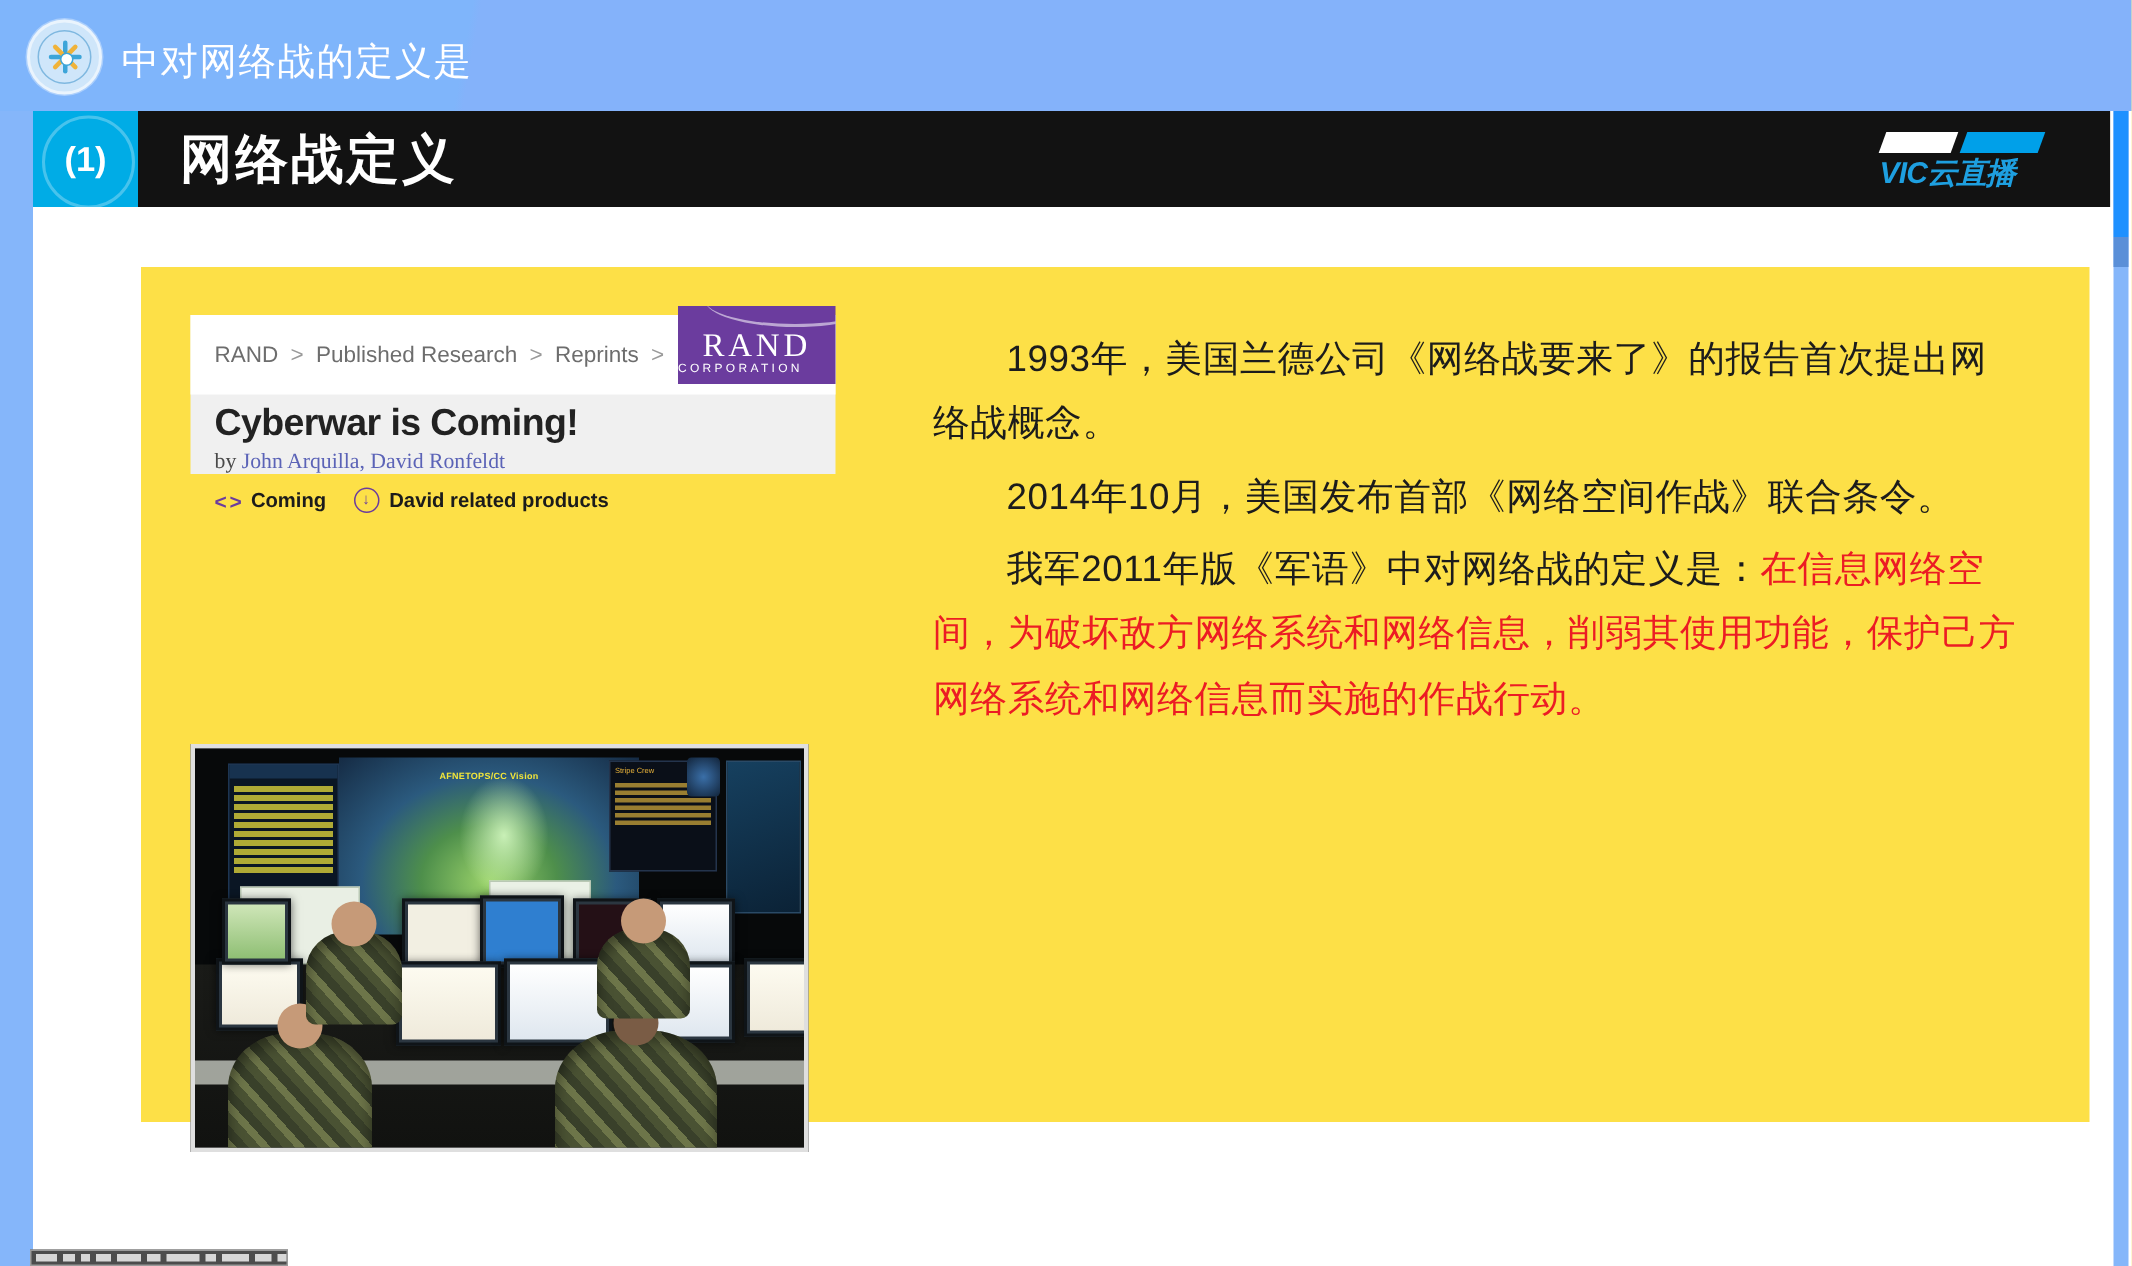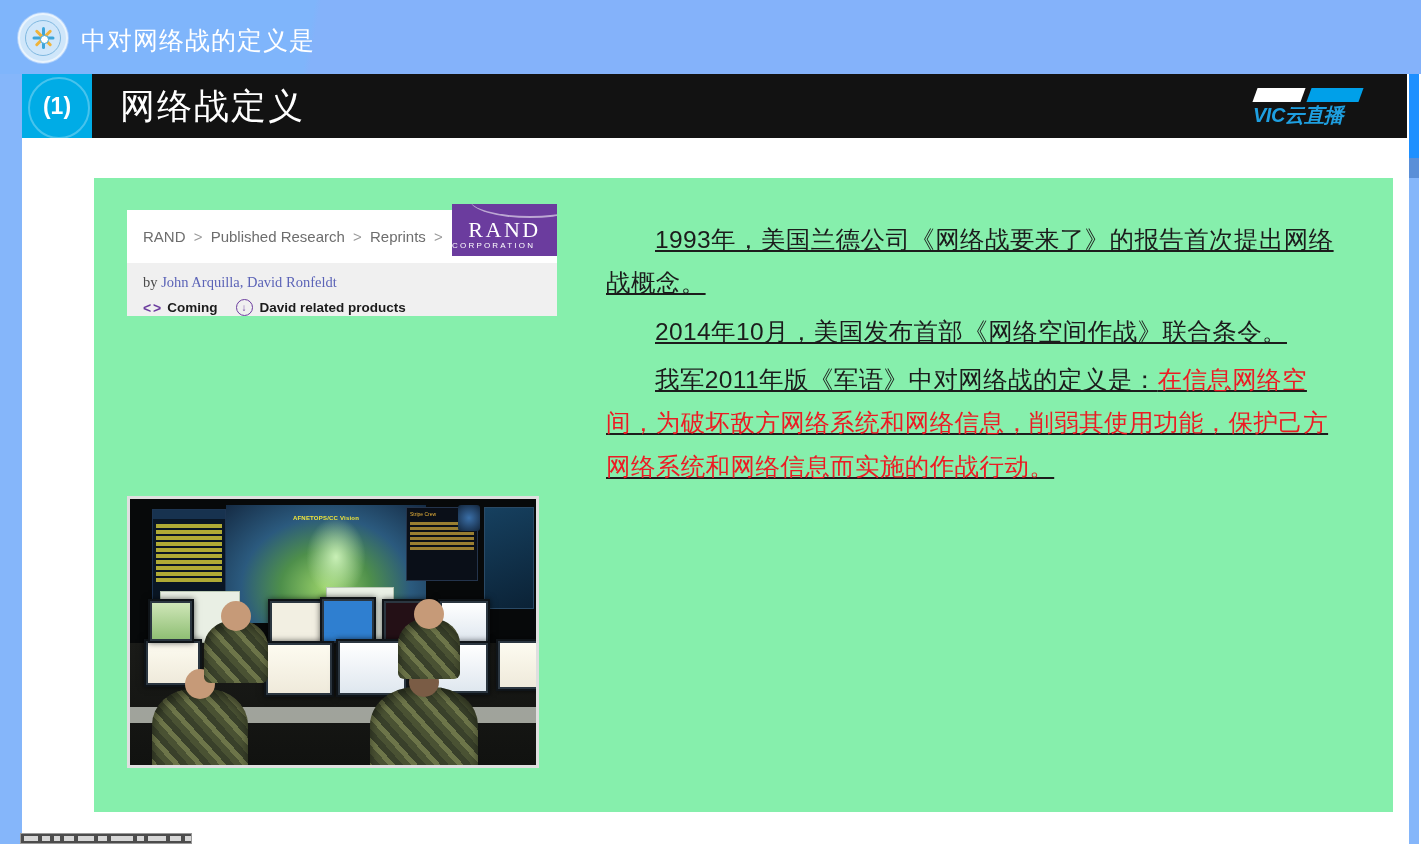--- a/index.html
+++ b/index.html
@@ -70,21 +70,21 @@
   }
   .num-badge .circle{
     position:absolute;left:50%;top:50%;width:58px;height:58px;
     margin:-29px 0 0 -29px;border-radius:50%;
     border:2px solid rgba(255,255,255,.28);
   }
   .num-badge .num{
     position:relative;color:#ffffff;font-size:23px;font-weight:bold;
   }
   .slide-title{
-    color:#ffffff;font-size:35px;font-weight:normal;
+    color:#ffffff;font-size:35px;font-weight:bold;
     margin-left:28px;letter-spacing:2px;white-space:nowrap;
   }
   .watermark{
     position:absolute;right:36px;top:14px;width:118px;height:40px;
   }
   .watermark .bar-w{
     position:absolute;left:2px;top:0;width:48px;height:14px;
     background:#ffffff;transform:skewX(-20deg);
   }
   .watermark .bar-b{
@@ -92,22 +92,22 @@
     background:#00a0e9;transform:skewX(-20deg);
   }
   .watermark .wtext{
     position:absolute;left:0;top:14px;width:118px;
     font-size:20px;font-weight:bold;font-style:italic;
     color:#1e9fe0;letter-spacing:-.5px;white-space:nowrap;
   }
 
   
   .panel{
-    position:absolute;left:72px;top:104px;width:1299px;height:634px;
-    background:#86efac;
+    position:absolute;left:72px;top:104px;width:1299px;height:570px;
+    background:#fde047;
   }
 
   
   .rand-card{
     position:absolute;left:33px;top:32px;width:430px;height:106px;
     background:#f0f0f0;
   }
   .rand-top{
     position:relative;height:53px;background:#ffffff;
     display:flex;align-items:center;
@@ -235,21 +235,21 @@
     position:absolute;left:0;right:0;bottom:42px;height:16px;
     background:#b9bcb4;opacity:.85;
   }
 
   
   .textcol{
     position:absolute;left:512px;top:40px;width:740px;
     color:#1c1c1c;font-size:24.5px;line-height:1.77;
     letter-spacing:.4px;
   }
-  .textcol p{margin:0 0 5px 0;text-indent:2em;text-decoration:underline;}
+  .textcol p{margin:0 0 5px 16px;text-indent:2em;}
   .textcol .red{color:#ec1c24;}
 
   
   .scrollbar{
     position:absolute;right:0;top:74px;width:14px;height:770px;
     background:#ffffff;
   }
   .scrollbar .track{
     position:absolute;left:2px;top:0;width:10px;height:100%;
     background:#85b6fa;
@@ -324,20 +324,21 @@
           <span>Reprints</span>
           <span class="sep">&gt;</span>
         </div>
         <div class="rand-logo">
           <div class="swoop"></div>
           <div class="rl-name">RAND</div>
           <div class="rl-sub">CORPORATION</div>
         </div>
       </div>
       <div class="rand-body">
+        <div class="rand-headline">Cyberwar is Coming!</div>
         <div class="rand-authors">
           <span>by</span>
           <a href="#">John Arquilla, David Ronfeldt</a>
         </div>
         <div class="rand-links">
           <div class="li">
             <span class="ic-code">&lt;&nbsp;&gt;</span>
             <span>Coming</span>
           </div>
           <div class="li">

